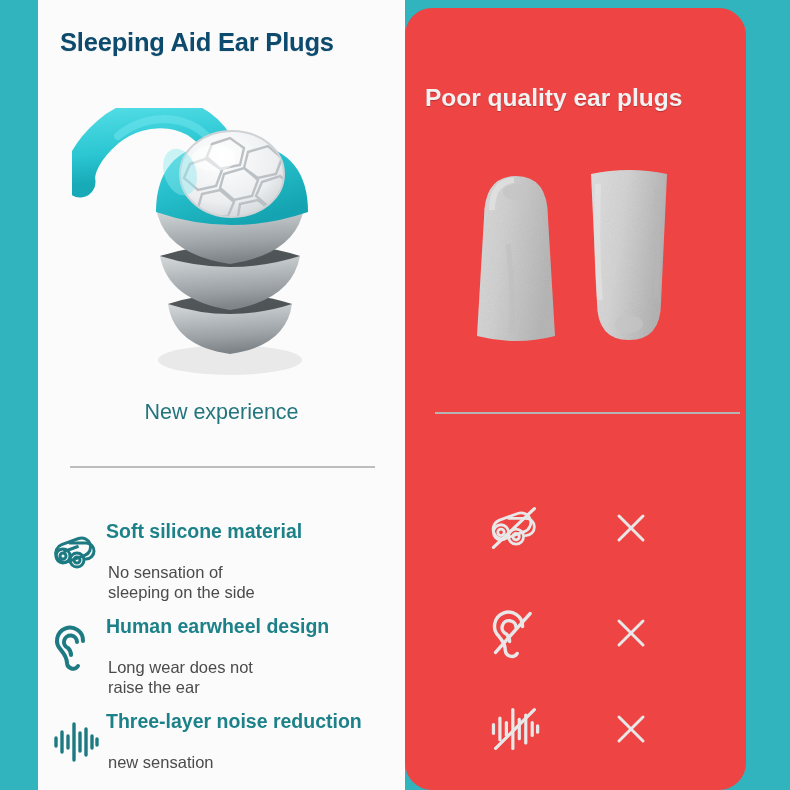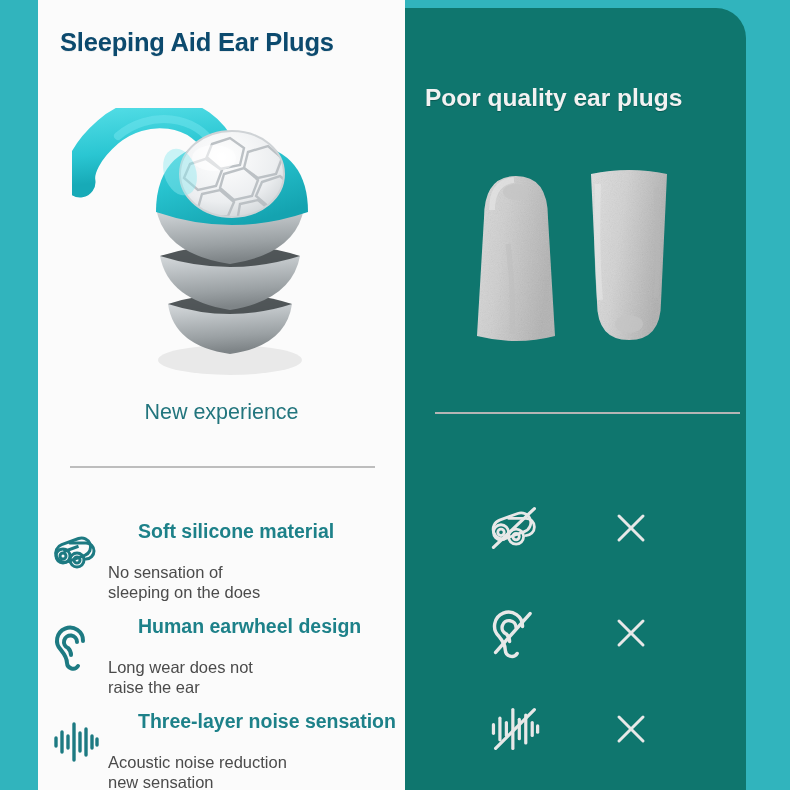--- a/index.html
+++ b/index.html
@@ -96,43 +96,43 @@
   .feat-icon svg { display: block; }
 
   .feat-title {
     position: absolute;
     left: 68px;
     top: 4px;
     font-size: 19.5px;
     font-weight: bold;
     color: #1d8189;
     white-space: nowrap;
-    margin-left: 32px;
   }
   .feat-sub {
     position: absolute;
     left: 70px;
     top: 30px;
     font-size: 16.5px;
     line-height: 20px;
     color: #4b4b4b;
     margin-top: 16px;
   }
   .feat-sub span { display: block; }
 
   
   .right-card {
     position: absolute;
     left: 405px;
     top: 8px;
     width: 341px;
     height: 782px;
-    background: #0f766e;
+    background: #ef4444;
     border-top-right-radius: 30px;
     overflow: hidden;
+    border-radius: 27px;
   }
 
   .right-title {
     position: absolute;
     left: 20px;
     top: 76px;
     width: 310px;
     font-size: 24.5px;
     font-weight: bold;
     color: #f2f2f2;
@@ -268,21 +268,21 @@
           <circle cx="27" cy="34" r="7"></circle>
           <path d="M13 23 h16" transform="rotate(-20 21 23)"></path>
           <circle cx="13" cy="30" r="3"></circle>
           <circle cx="27" cy="34" r="3"></circle>
           <path d="M20 17 h16 a8 8 0 0 1 0 16" stroke-linecap="round"></path>
         </svg>
       </span>
       <span class="feat-title">Soft silicone material</span>
       <span class="feat-sub">
         <span>No sensation of</span>
-        <span>sleeping on the does</span>
+        <span>sleeping on the side</span>
       </span>
     </div>
 
     <div class="feature f2">
       <span class="feat-icon">
         <svg width="52" height="52" viewBox="0 0 52 52" fill="none" stroke="#1d7a82" stroke-width="4" stroke-linecap="round">
           <path d="M33 20 a13 13 0 1 0 -22 9 c4 5 6 8 6 13 a6 6 0 0 0 11 3"></path>
           <path d="M27 21 a6.5 6.5 0 1 0 -9 6 c2 2 3 4 3 7"></path>
         </svg>
       </span>
@@ -299,23 +299,22 @@
           <path d="M6 22 v8"></path>
           <path d="M12 16 v20"></path>
           <path d="M18 20 v12"></path>
           <path d="M24 8 v36"></path>
           <path d="M30 17 v18"></path>
           <path d="M36 13 v26"></path>
           <path d="M42 20 v12"></path>
           <path d="M47 23 v6"></path>
         </svg>
       </span>
-      <span class="feat-title">Three-layer noise sensation</span>
+      <span class="feat-title">Three-layer noise reduction</span>
       <span class="feat-sub">
-        <span>Acoustic noise reduction</span>
         <span>new sensation</span>
       </span>
     </div>
   </div>
 
   <div class="right-card">
 
     <div class="right-title">Poor quality ear plugs</div>
 
     <div class="foam-wrap">

